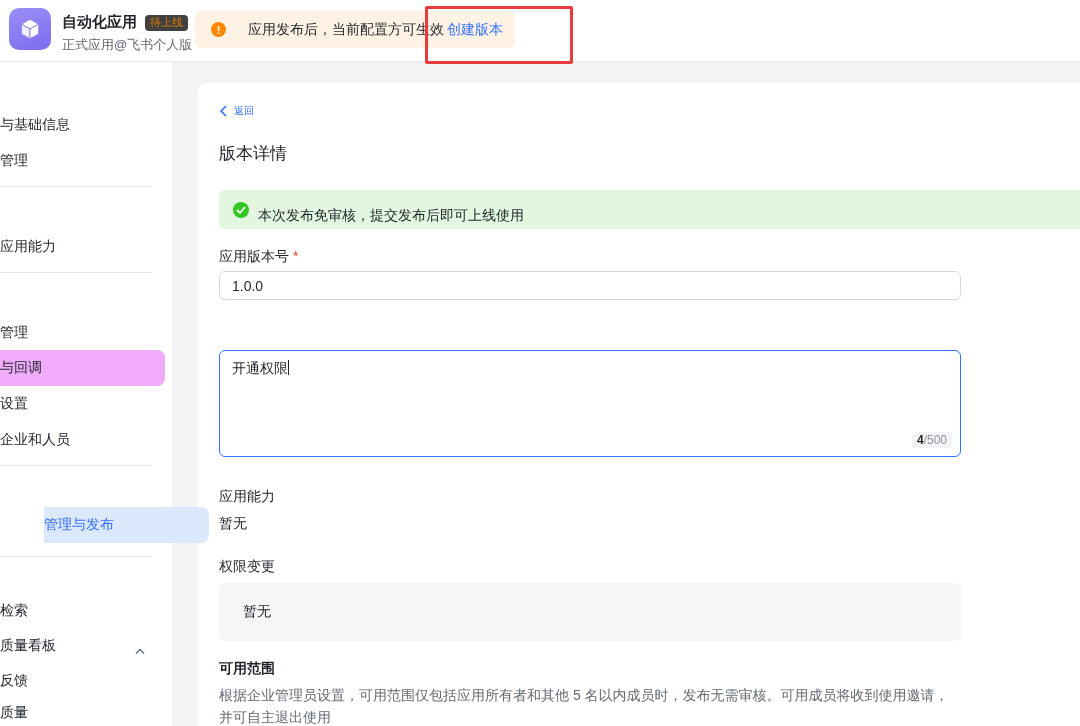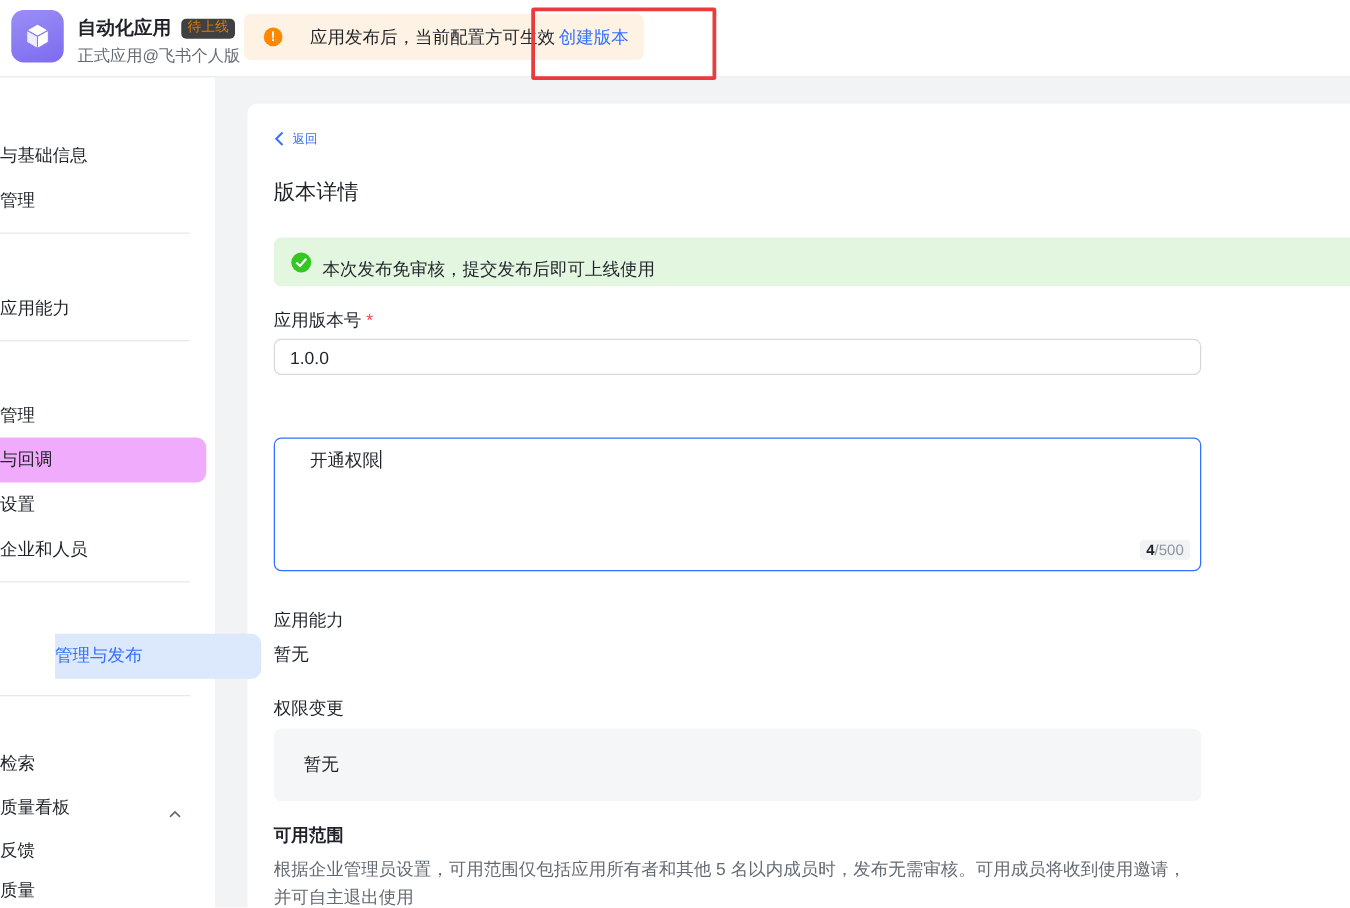--- a/index.html
+++ b/index.html
@@ -54,21 +54,21 @@
 
   .field-label { position:absolute; left:21px; font-size:14px; color:#1f2329; display:flex; gap:4px; }
   .req { color:#f54a45; }
   .lbl-version { top:165px; }
   .text-input { position:absolute; left:21px; top:188px; width:742px; height:29px;
     border:1px solid #d6d8db; border-radius:6px; font-size:14px; color:#1f2329; padding:0 12px;
     font-family:"Liberation Sans", sans-serif; background:#fff; outline:none; }
   .lbl-notes { top:326px; }
   .textarea-box { position:absolute; left:21px; top:267px; width:742px; height:107px;
     border:1.5px solid #3370ff; border-radius:6px; background:#fff; font-size:14px; color:#1f2329;
-    padding:9px 28px; cursor:text; }
+    padding:9px 12px; cursor:text; }
   .caret { display:inline-block; width:1px; height:15px; background:#1f2329; vertical-align:-2px; }
   .char-counter { position:absolute; right:8px; bottom:8px; background:#f2f3f5; border-radius:3px;
     padding:1px 5px; font-size:12px; color:#8f959e; }
   .char-counter .cur { color:#1f2329; font-weight:700; }
 
   .lbl-capability { top:405px; }
   .capability-value { position:absolute; left:21px; top:432px; font-size:14px; color:#1f2329; }
   .lbl-permission { top:475px; }
   .permission-box { position:absolute; left:21px; top:500px; width:742px; height:58px; background:#f5f6f7;
     border-radius:6px; display:flex; align-items:center; padding-left:24px; font-size:14px; color:#1f2329; }

